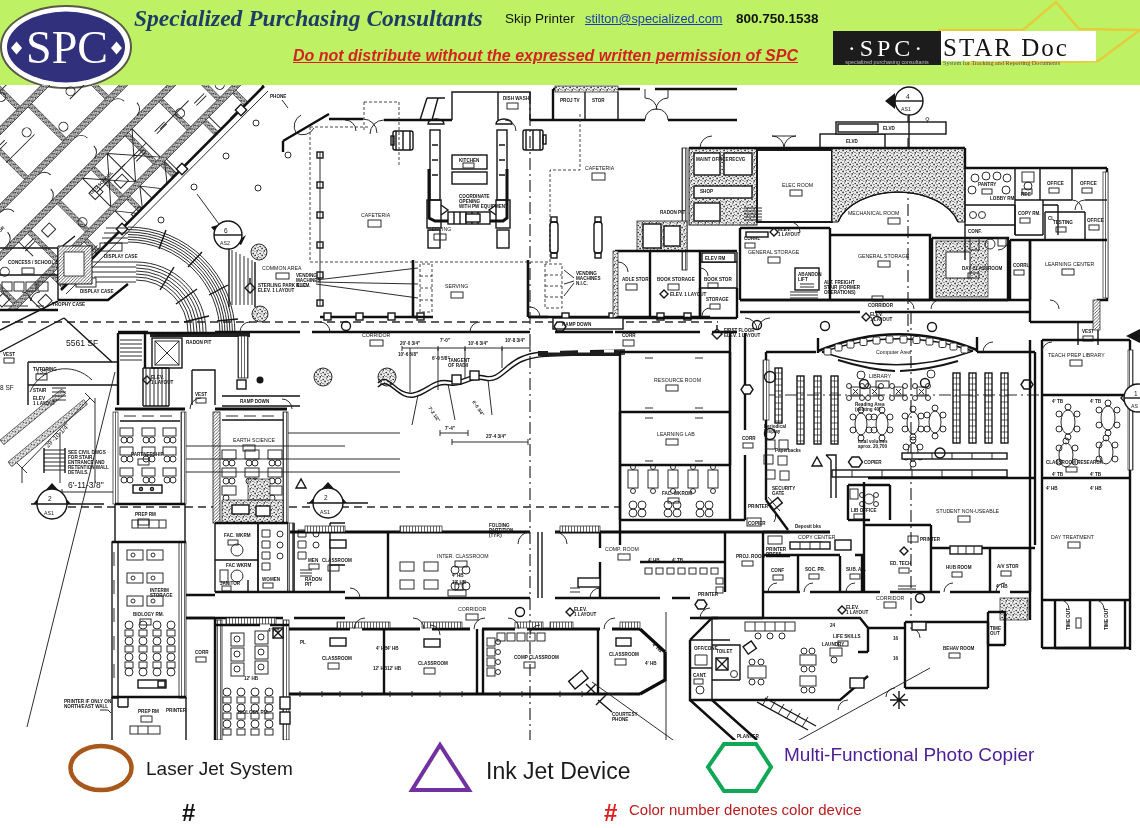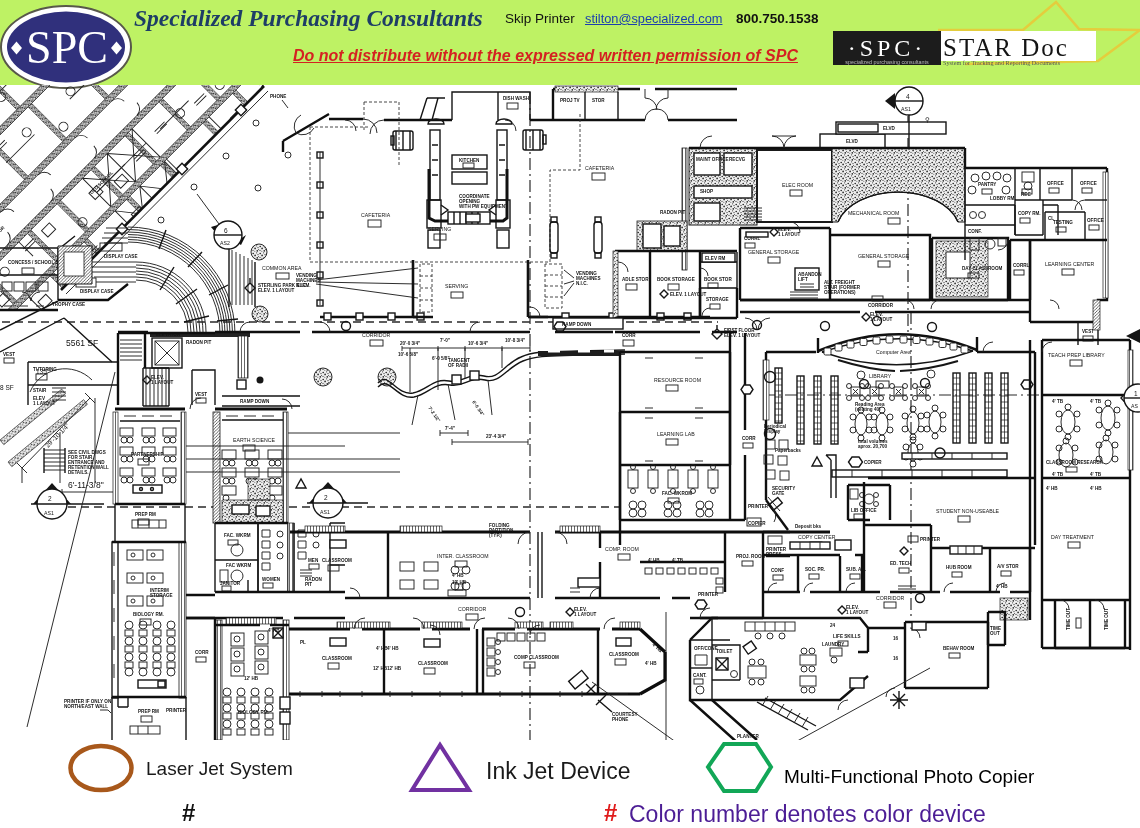--- a/index.html
+++ b/index.html
@@ -2350,15 +2350,15 @@
 
     <path d="M724 4 L756 4 L771 27 L756 51 L724 51 L708 27 Z" fill="none" stroke="#12a757" stroke-width="4"></path>
 
     <text x="182" y="81" style="font-size:24px;font-weight:bold;fill:#111;">#</text>
 
     <text x="604" y="81" style="font-size:24px;font-weight:bold;fill:#e01b1b;">#</text>
   </svg>
 
   <div class="abs" style="left:146px;top:18px;font-size:19px;color:#1a1a1a;">Laser Jet System</div>
   <div class="abs" style="left:486px;top:18px;font-size:23px;color:#1a1a1a;">Ink Jet Device</div>
-  <div class="abs" style="left:784px;top:26px;font-size:19px;color:#000000;">Multi-Functional Photo Copier</div>
-  <div class="abs" style="left:629px;top:61px;font-size:23px;color:#4c1d95;">Color number denotes color device</div>
+  <div class="abs" style="left:784px;top:4px;font-size:19px;color:#4c1d95;">Multi-Functional Photo Copier</div>
+  <div class="abs" style="left:629px;top:61px;font-size:15px;color:#b91c1c;">Color number denotes color device</div>
 </div>
 
 </body></html>

